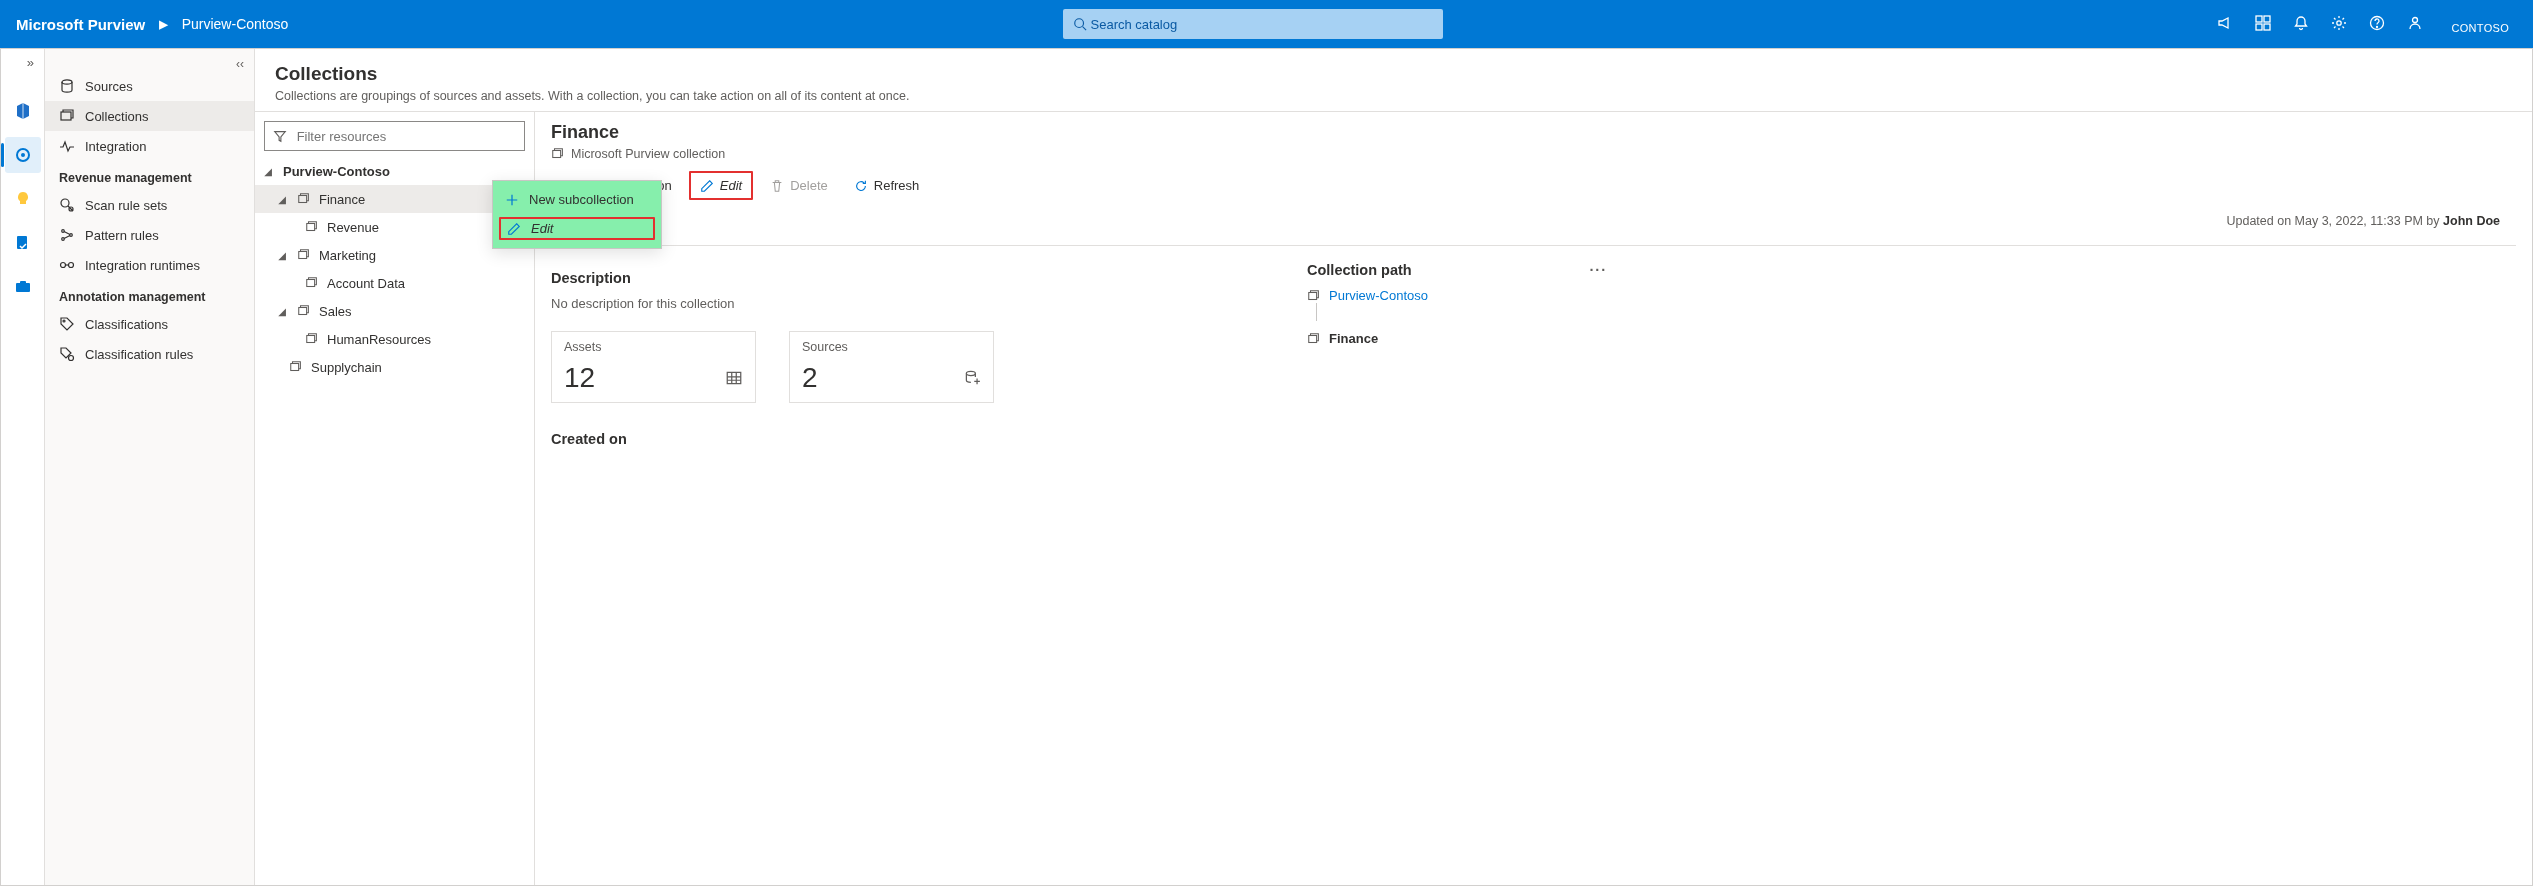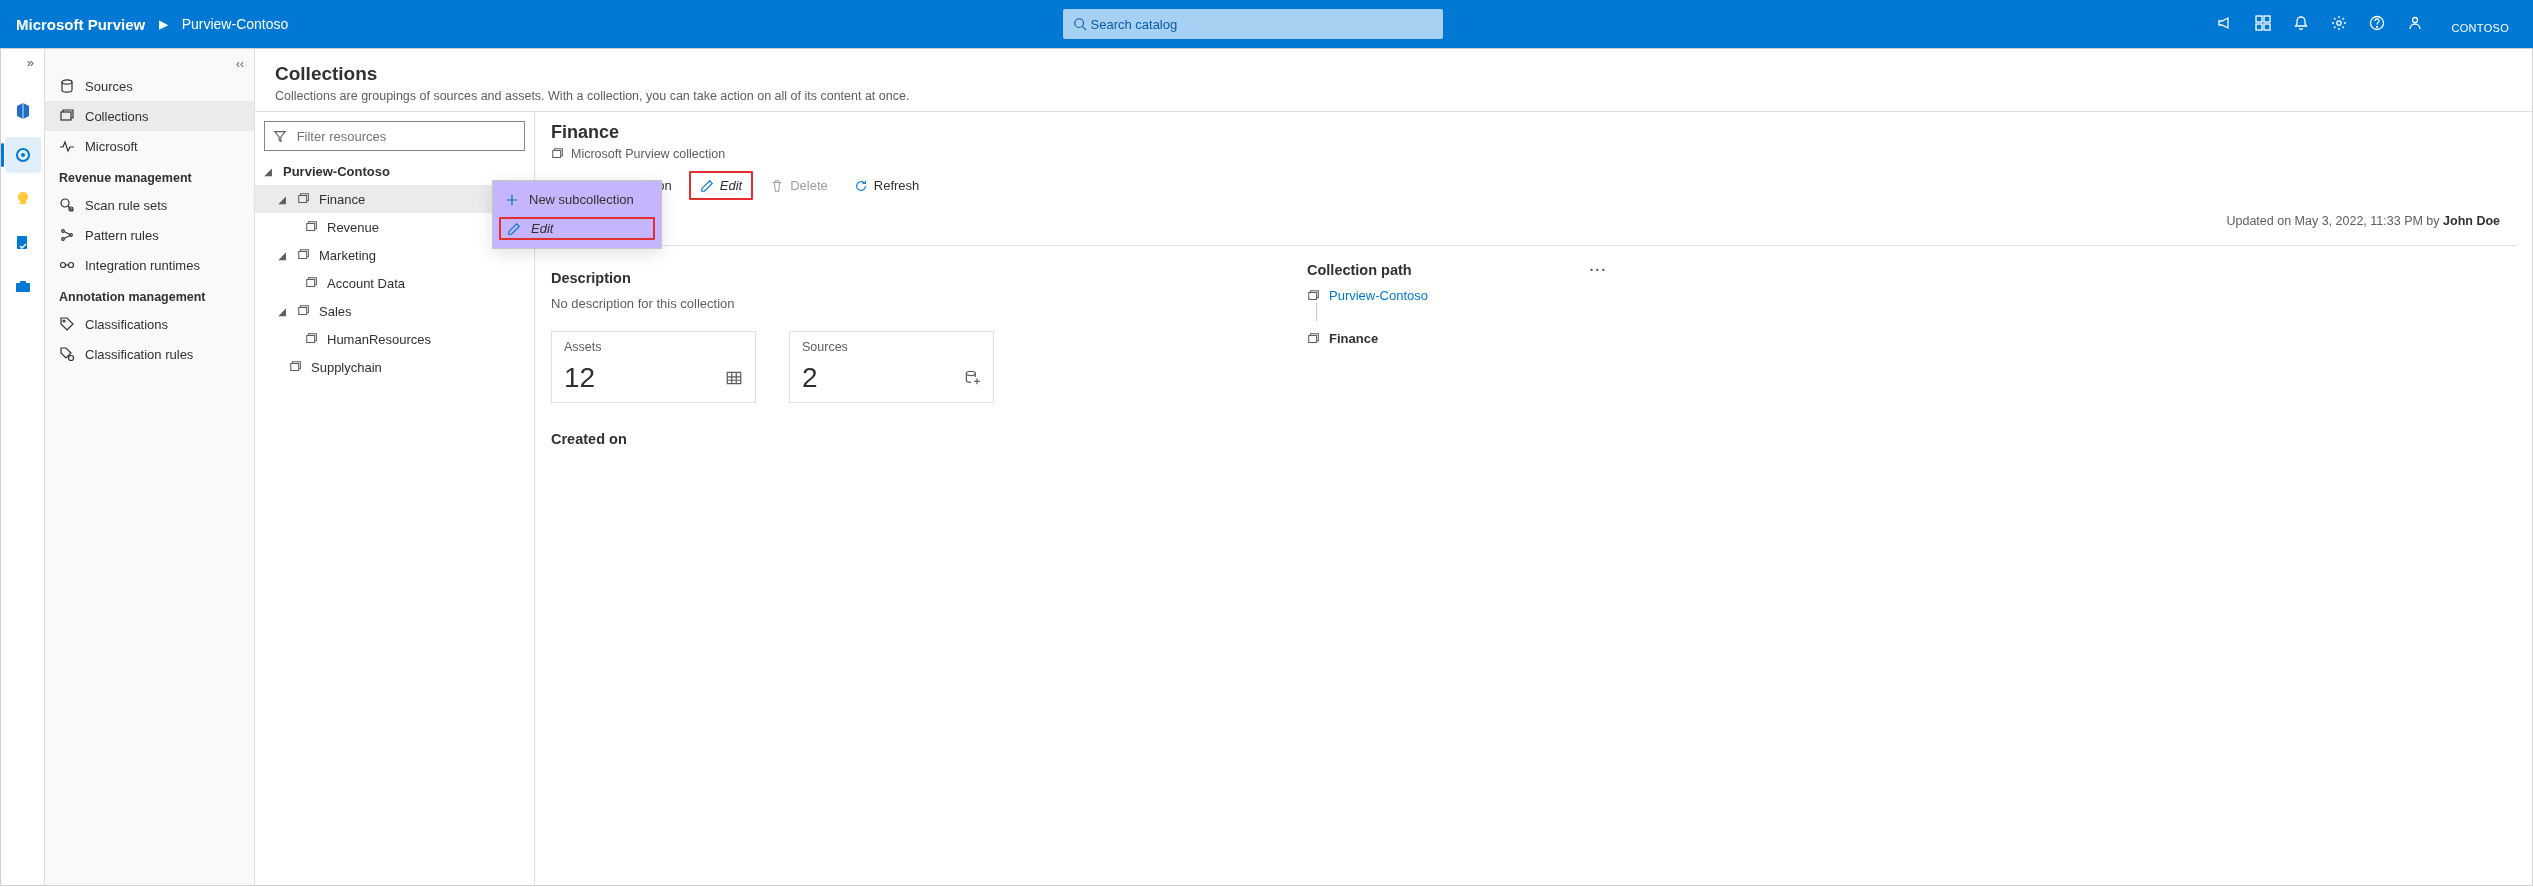--- a/index.html
+++ b/index.html
@@ -79,21 +79,21 @@
 
     .created-body { font-size:13px; margin-top:10px; color:#323130; }
     .created-body b { font-weight:600; }
 
     .path-title { font-size:14.5px; font-weight:600; display:flex; justify-content:space-between; align-items:center; }
     .path-item { display:flex; gap:8px; align-items:center; margin-top:10px; font-size:13px; }
     .path-item a { color:#0078d4; text-decoration:none; }
     .path-vert { height:18px; border-left:1px solid #c8c6c4; margin-left:9px; }
 
     
-    .ctx-menu { position:absolute; top:68px; left:237px; width:170px; background:#c4b5fd; border:1px solid #c8c6c4; box-shadow:0 4px 16px rgba(0,0,0,0.12); z-index:20; padding:4px 0; }
+    .ctx-menu { position:absolute; top:68px; left:237px; width:170px; background:#86efac; border:1px solid #c8c6c4; box-shadow:0 4px 16px rgba(0,0,0,0.12); z-index:20; padding:4px 0; }
     .ctx-row { display:flex; align-items:center; gap:10px; padding:7px 12px; font-size:13px; cursor:pointer; }
     .ctx-red { margin:3px 6px 4px; padding:2px 6px; }
 
     
     .ico { display:inline-flex; }
   </style>
 </head>
 <body>
 
 <div class="top-header">
@@ -198,21 +198,21 @@
           </svg>
         </span>
       <span>Collections</span>
     </div>
     <div class="nav-item">
       <span class="ico">
           <svg width="16" height="16" viewBox="0 0 16 16" fill="none" stroke="#323130" stroke-width="1.2">
             <path d="M1 9h3l2-5 3 9 2-4h4"></path>
           </svg>
         </span>
-      <span>Microsoft</span>
+      <span>Integration</span>
     </div>
 
     <div class="nav-section-hdr">Revenue management</div>
     <div class="nav-item">
       <span class="ico">
           <svg width="16" height="16" viewBox="0 0 16 16" fill="none" stroke="#323130" stroke-width="1.2">
             <circle cx="6" cy="6" r="4"></circle>
             <path d="M9 9l5 5"></path>
             <circle cx="12" cy="12" r="2"></circle>
           </svg>

